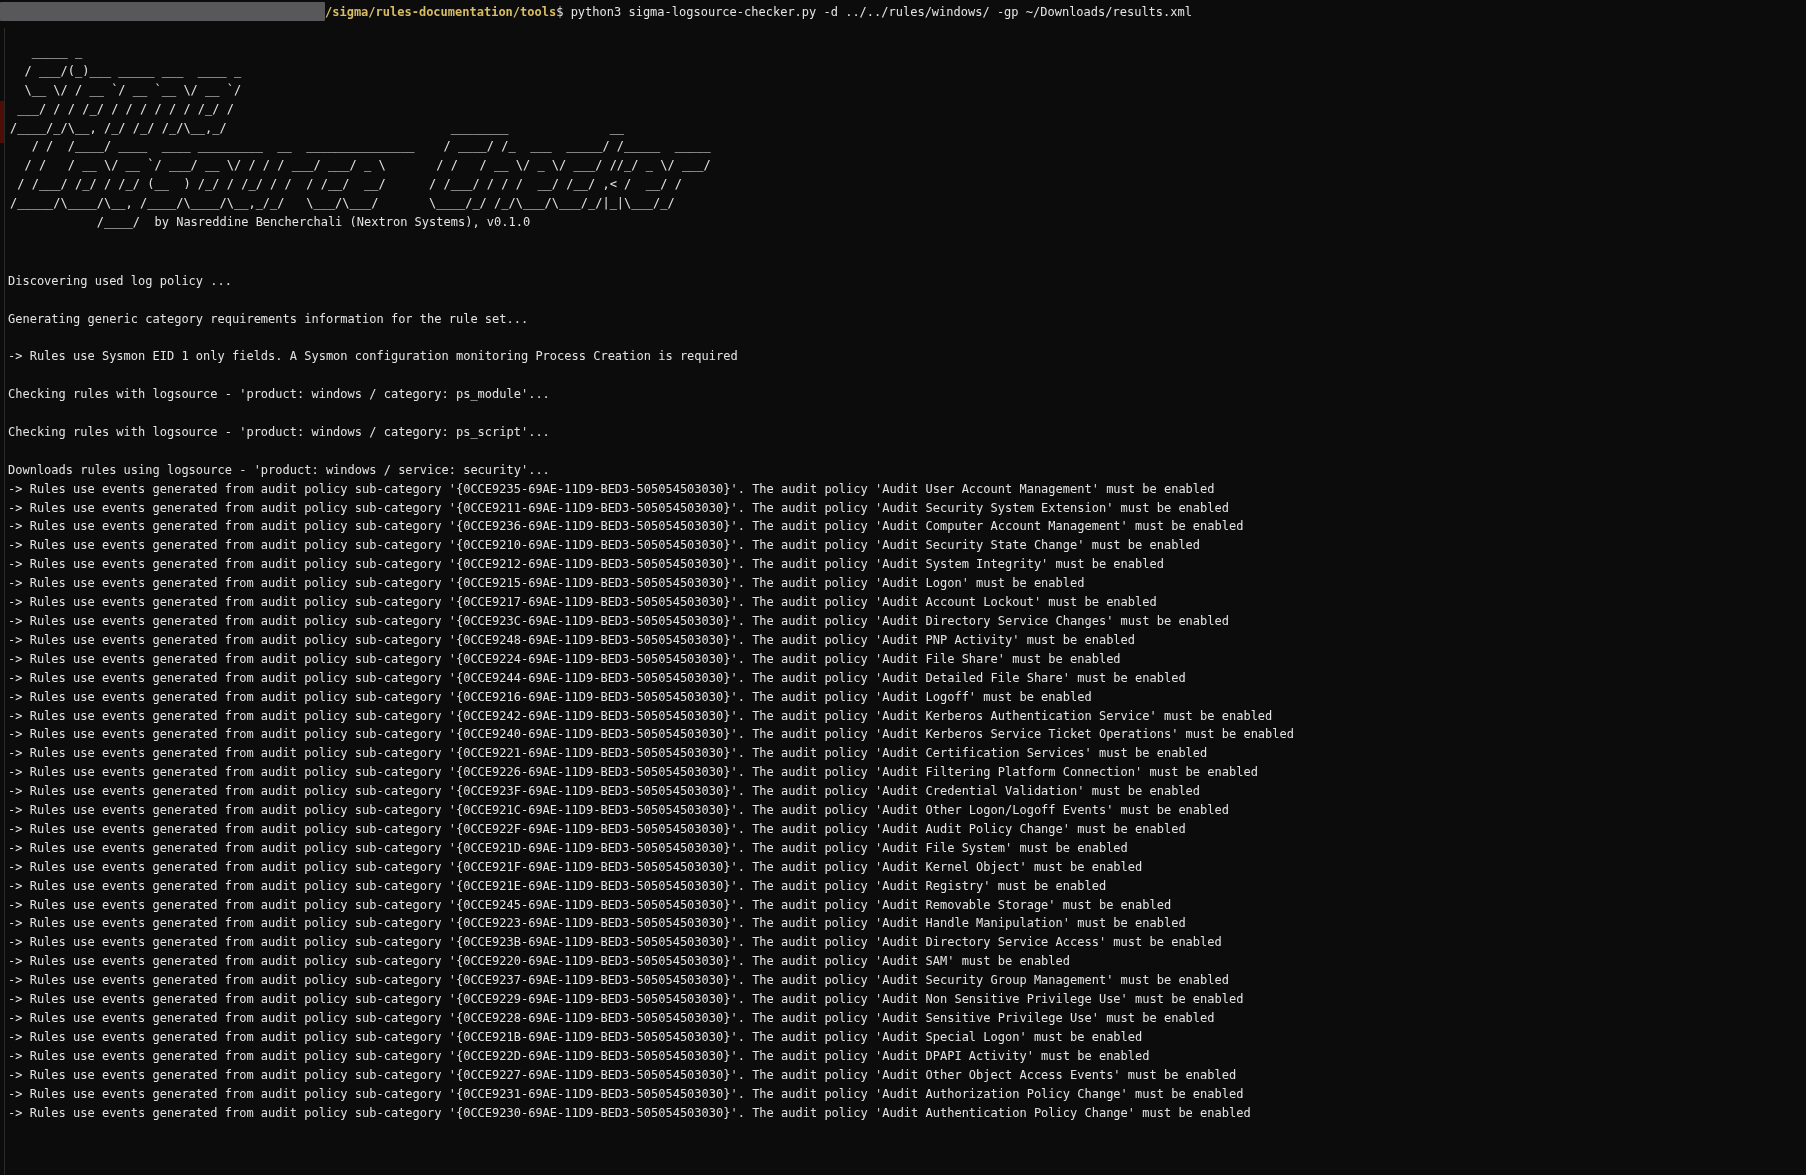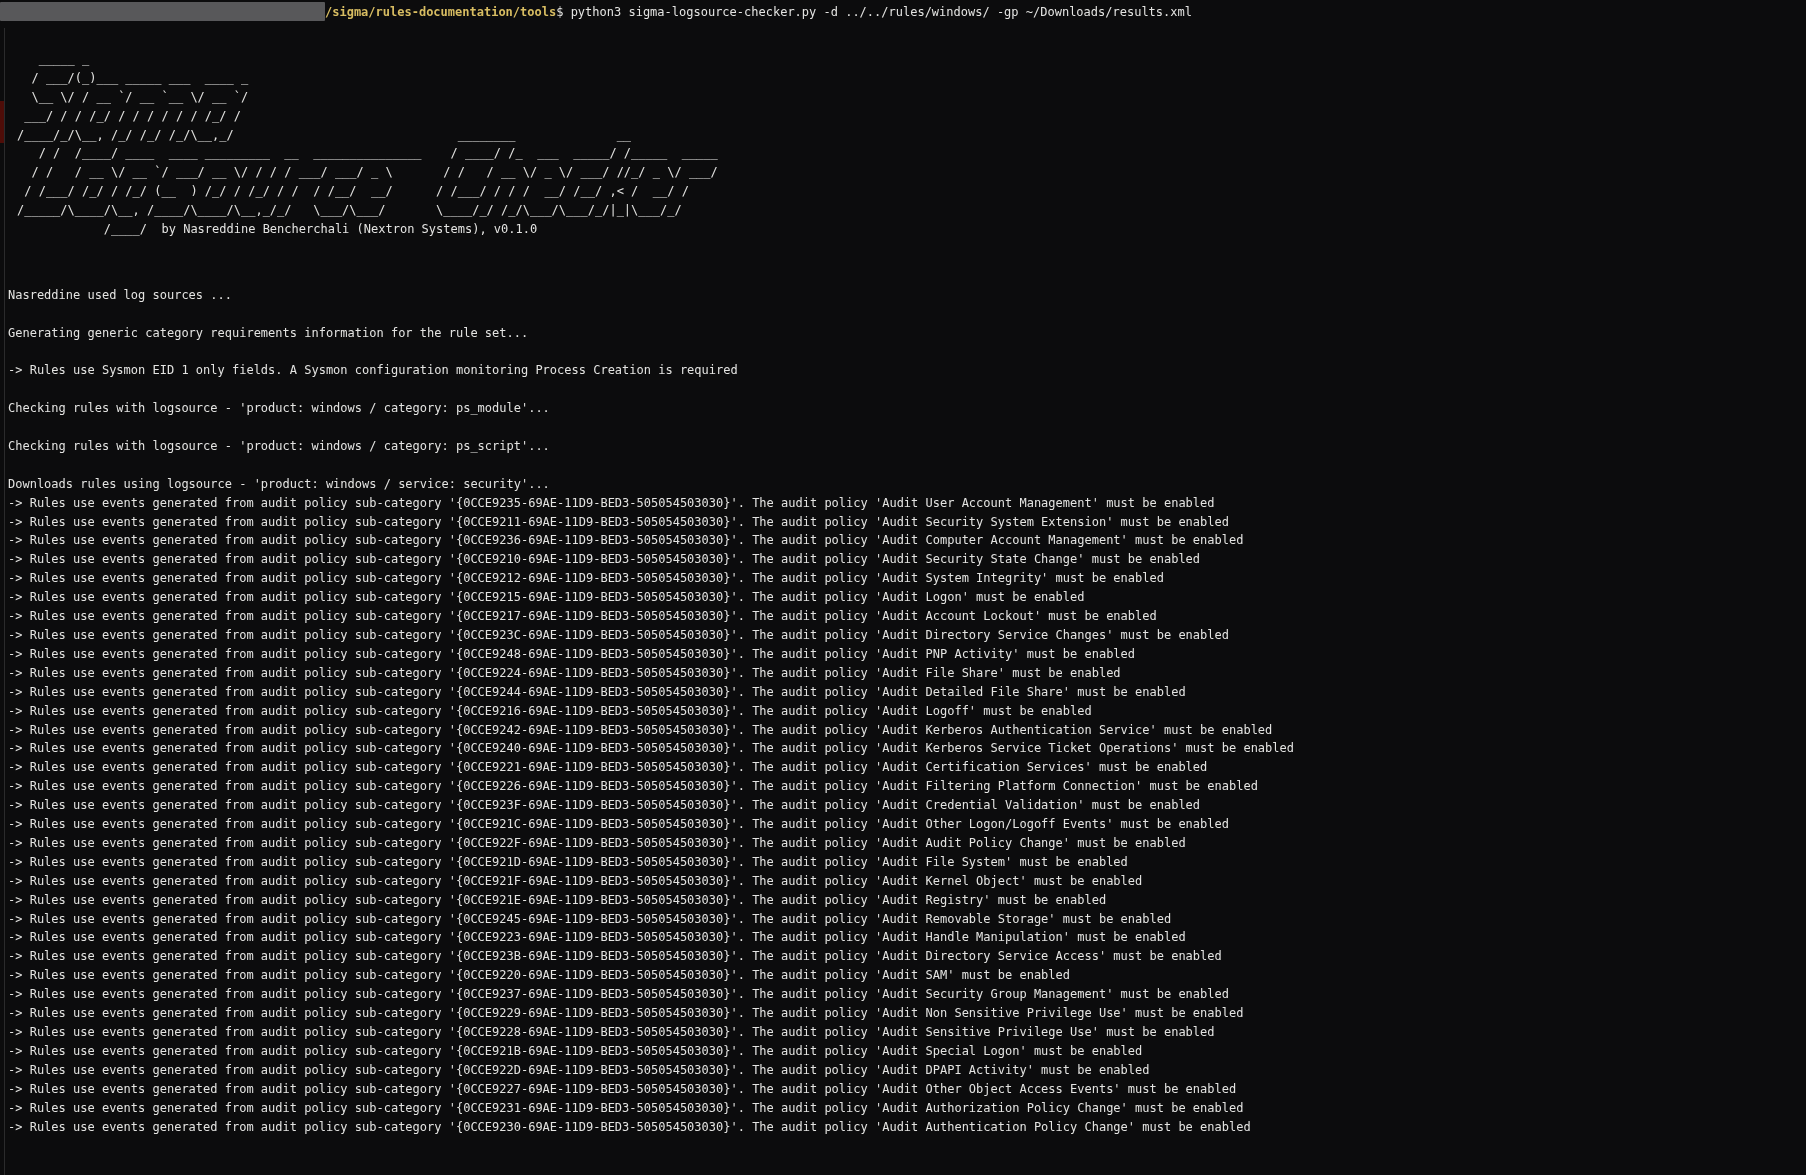--- a/index.html
+++ b/index.html
@@ -7,21 +7,21 @@
   }
   html,body{margin:0;padding:0;background:var(--bg);width:1806px;height:1175px;overflow:hidden;}
   .terminal{
     position:relative;width:1806px;height:1175px;box-sizing:border-box;
     padding:3px 0 0 8px;
     background:var(--bg);color:var(--fg);
     font-family:"DejaVu Sans Mono","Liberation Mono",monospace;
     font-size:12px;line-height:18.9px;
   }
   .line{white-space:pre;min-height:18.9px;}
-  .banner{margin:9px;font:inherit;line-height:inherit;white-space:pre;color:var(--fg);}
+  .banner{margin:2px;font:inherit;line-height:inherit;white-space:pre;color:var(--fg);}
   .yellow{color:var(--yellow);font-weight:bold;}
   .redact{display:inline-block;background:var(--redact);height:17px;vertical-align:middle;transform:translateY(-1px);border-radius:1px;}
   .redact-prompt{width:325px;margin-left:-8px;height:19px;}
   .redact-parsing{width:204px;}
   .artifact-red{position:absolute;left:0;top:101px;width:4px;height:42px;background:var(--red);}
   .left-border{position:absolute;left:4px;top:28px;width:1px;height:1147px;background:rgba(205,205,210,0.16);}
 </style>
 </head>
 <body>
 
@@ -41,21 +41,21 @@
    / /  /____/ ____  ____ _________  __  _______________    / ____/ /_  ___  _____/ /_____  _____
   / /   / __ \/ __ `/ ___/ __ \/ / / / ___/ ___/ _ \       / /   / __ \/ _ \/ ___/ //_/ _ \/ ___/
  / /___/ /_/ / /_/ (__  ) /_/ / /_/ / /  / /__/  __/      / /___/ / / /  __/ /__/ ,&lt; /  __/ /
 /_____/\____/\__, /____/\____/\__,_/_/   \___/\___/       \____/_/ /_/\___/\___/_/|_|\___/_/
             /____/  by Nasreddine Bencherchali (Nextron Systems), v0.1.0</pre>
 
   <div class="line"></div>
 
 
   <div class="line"></div>
-  <div class="line">Nasreddine used log sources ...</div>
+  <div class="line">Discovering used log policy ...</div>
   <div class="line"></div>
   <div class="line">Generating generic category requirements information for the rule set...</div>
   <div class="line"></div>
 
   <div class="line">-&gt; Rules use Sysmon EID 1 only fields. A Sysmon configuration monitoring Process Creation is required</div>
   <div class="line"></div>
 
   <div class="line">Checking rules with logsource - 'product: windows / category: ps_module'...</div>
   <div class="line"></div>
 

